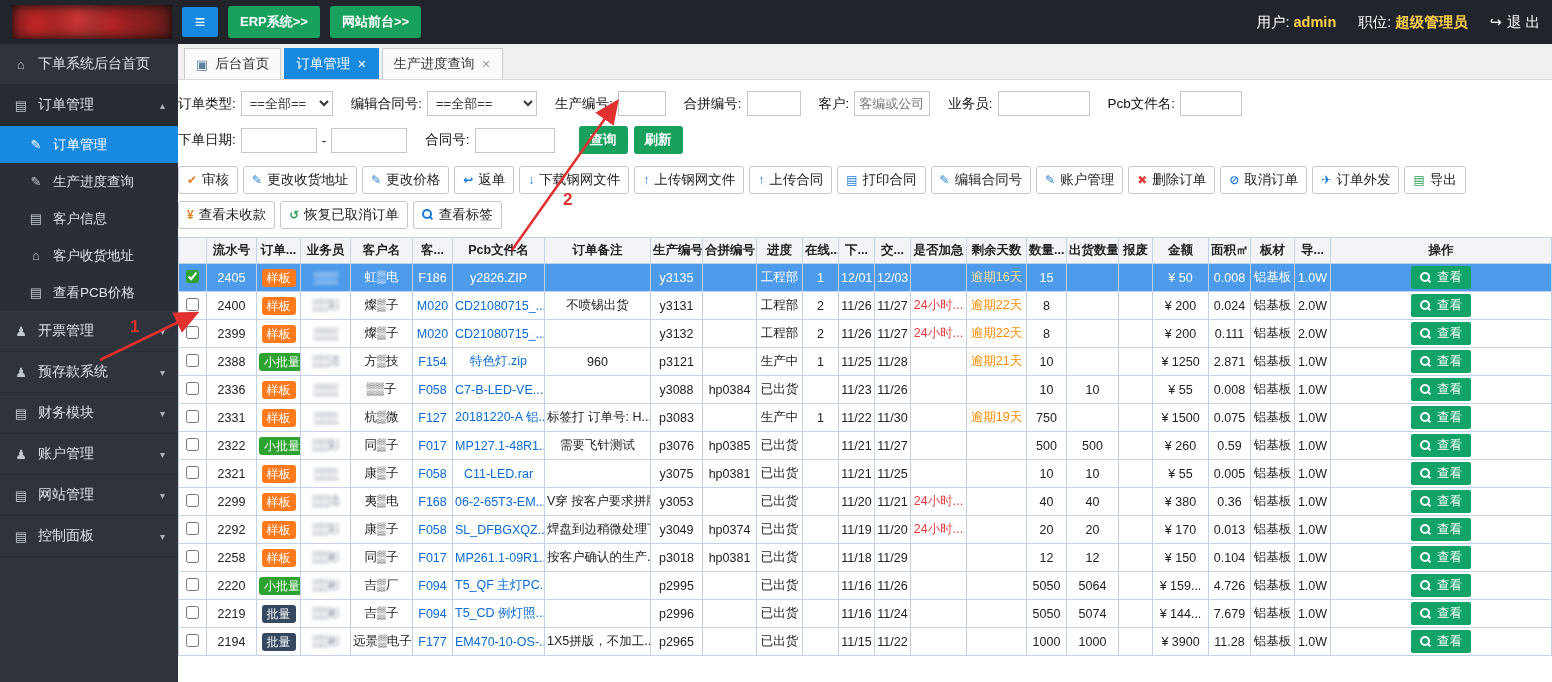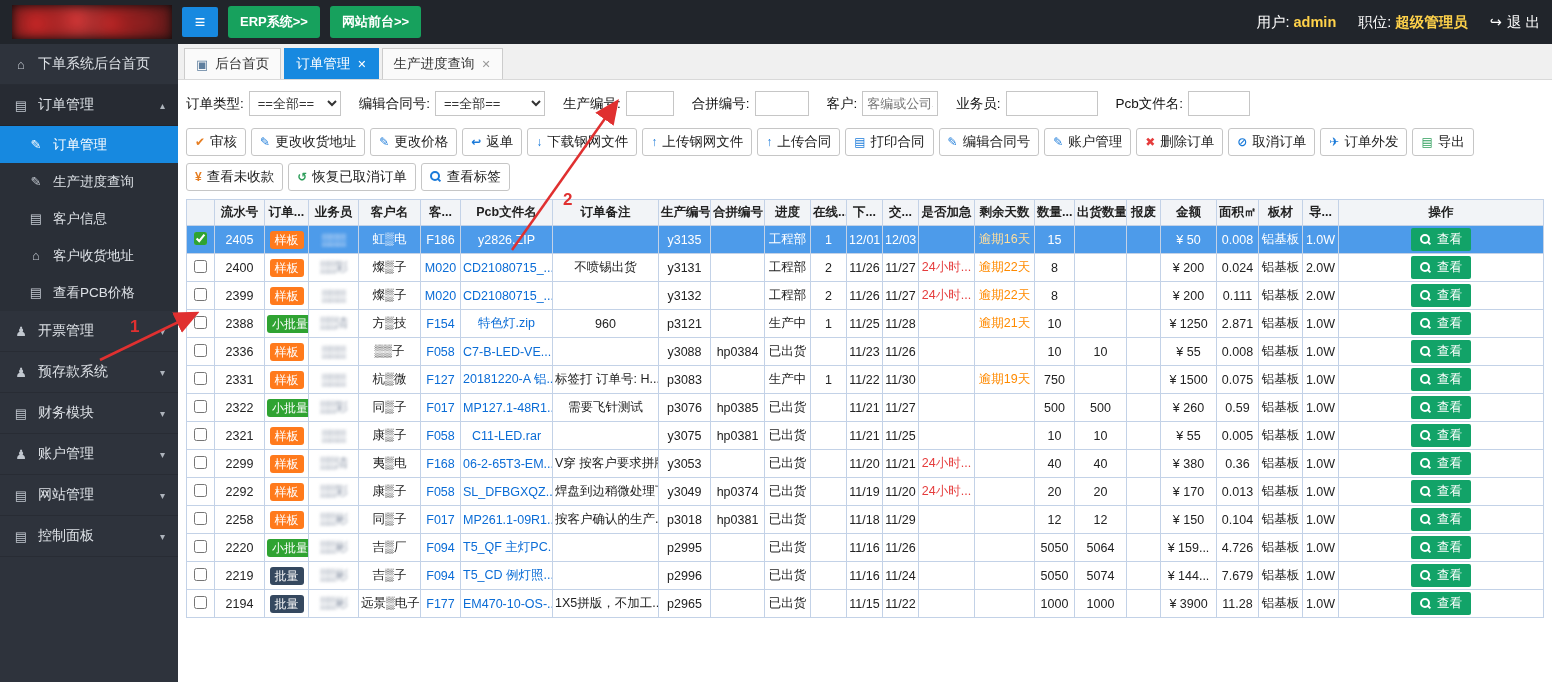--- a/index.html
+++ b/index.html
@@ -28,21 +28,21 @@
 .nav-icon{width:16px;text-align:center;color:#c2c8d0;font-size:13px}
 .nav-item.sub.active .nav-icon{color:#fff}
 .nav-caret{margin-left:auto;font-size:10px;color:#aeb4bc}
 .main{flex:1;display:flex;flex-direction:column;min-width:0;background:#fff}
 .tabstrip{height:36px;background:#f0f0f0;border-bottom:1px solid #d9d9d9;display:flex;align-items:flex-end;padding:5px 6px 0;gap:3px}
 .tab{height:31px;display:flex;align-items:center;gap:7px;padding:0 11px;background:#fafafa;border:1px solid #ccc;border-bottom:none;font-size:13.5px;color:#333;cursor:pointer}
 .tab.active{background:var(--accent);border-color:var(--accent);color:#fff}
 .tab-icon{color:#5f7f9e;font-size:13px}
 .tab-close{font-size:11px;color:#999;cursor:pointer}
 .tab.active .tab-close{color:#fff}
-.content{flex:1;padding:6px 8px 0;display:flex;flex-direction:column;min-height:0}
+.content{flex:1;padding:6px 0 0;display:flex;flex-direction:column;min-height:0}
 .filter-row{display:flex;align-items:center;margin:5px 0;font-size:13.5px;color:#111;flex-wrap:nowrap}
 .filter-group{display:flex;align-items:center;gap:5px;margin-right:18px}
 .flabel{white-space:nowrap}
 .finput,.fselect{height:25px;border:1px solid #c6c6c6;font-size:13px;padding:0 4px;font-family:inherit;color:#333;background:#fff}
 .order-tabs{display:flex;gap:3px;margin-top:6px;border-bottom:1px solid #dcdcdc}
 .otab{padding:6px 14px;background:#f4f4f4;border:1px solid #d2d2d2;border-bottom:none;font-size:14px;color:#333;cursor:pointer}
 .otab.active{background:var(--accent);border-color:var(--accent);color:#fff}
 .toolbar{display:flex;gap:5px;margin-top:7px;flex-wrap:nowrap}
 .tbtn{display:inline-flex;align-items:center;gap:5px;padding:4px 8px;background:#fff;border:1px solid #c6c6c6;border-radius:3px;font-size:13.5px;color:#222;cursor:pointer;font-family:inherit;white-space:nowrap}
 .tbtn-icon{font-size:12px;font-weight:bold}
@@ -191,20 +191,34 @@
           </span>
           <span class="filter-group">
             <span class="flabel">业务员:</span>
             <input class="finput" style="width: 92px;">
           </span>
           <span class="filter-group">
             <span class="flabel">Pcb文件名:</span>
             <input class="finput" style="width: 62px;">
           </span>
         </div>
+      <div class="filter-row">
+        <span class="filter-group">
+          <span class="flabel">下单日期:</span>
+          <input class="finput" style="width: 76px;" value="">
+          <span>-</span>
+          <input class="finput" style="width: 76px;" value="">
+        </span>
+        <span class="filter-group">
+          <span class="flabel">合同号:</span>
+          <input class="finput" style="width: 80px;" value="">
+        </span>
+        <button class="green-btn small">查询</button>
+        <button class="green-btn small">刷新</button>
+      </div>
       <div class="toolbar" id="toolbar1">
           <button class="tbtn">
             <span class="tbtn-icon" style="color: rgb(230, 126, 34);">✔</span>
             <span class="tbtn-label">审核</span>
           </button>
           <button class="tbtn">
             <span class="tbtn-icon" style="color: rgb(26, 122, 217);">✎</span>
             <span class="tbtn-label">更改收货地址</span>
           </button>
           <button class="tbtn">

